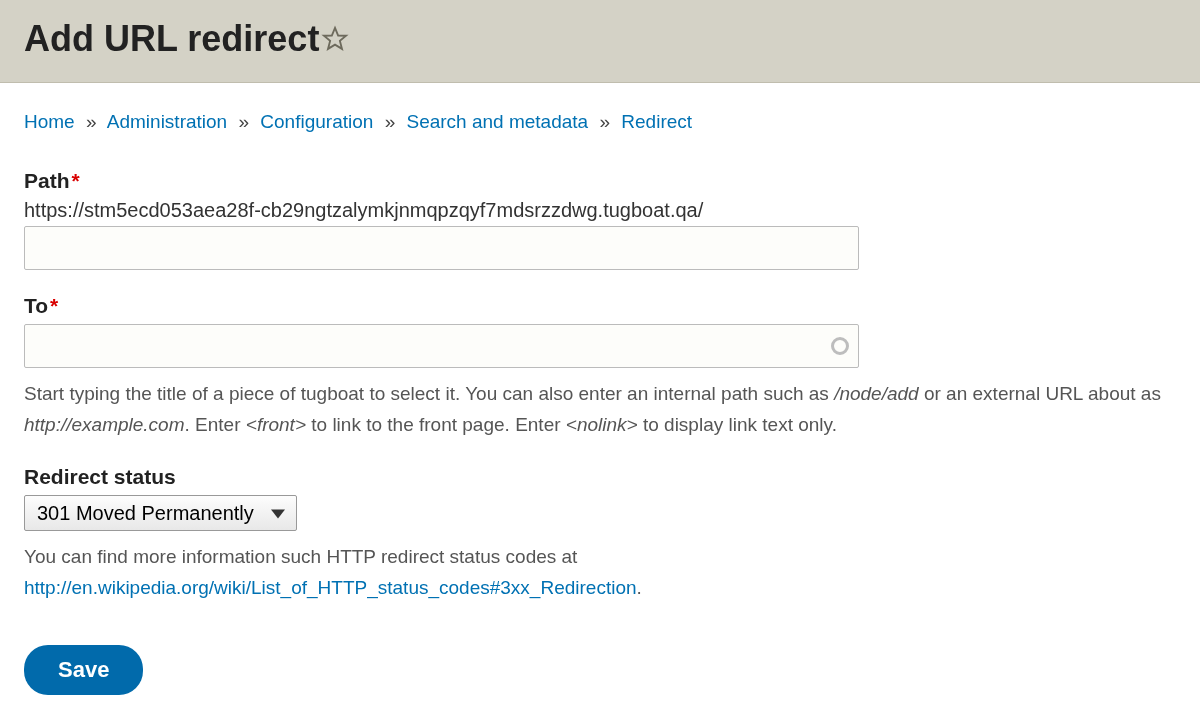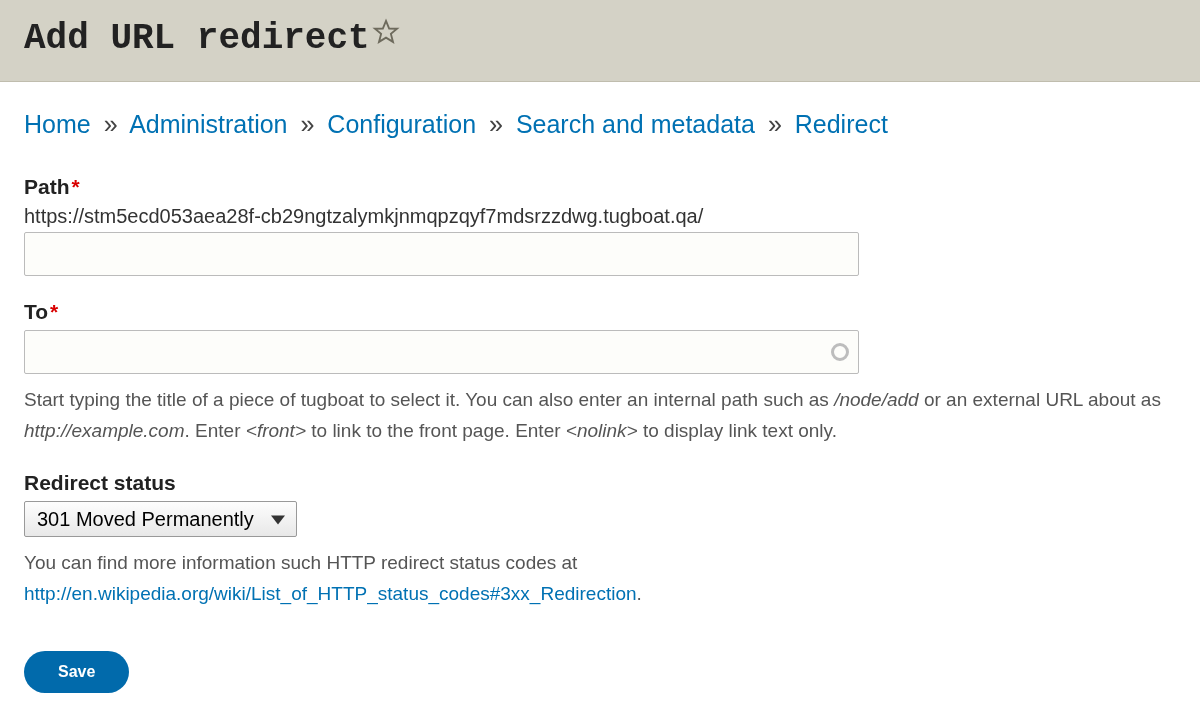--- a/index.html
+++ b/index.html
@@ -10,40 +10,40 @@
     color: #333;
     background: #fff;
   }
   .page-header {
     background: #d4d2c6;
     padding: 18px 24px 22px 24px;
     border-bottom: 1px solid #c0bdae;
   }
   .page-title-wrap {
     display: flex;
+    align-items: center;
     gap: 2px;
-    font-family: Liberation Mono, monospace;
   }
   .page-title {
     margin: 0;
     font-size: 36px;
     font-weight: 700;
     color: #222;
   }
   .star-icon {
     color: #6d6a5c;
     display: inline-flex;
     cursor: pointer;
   }
   .star-icon svg { width: 28px; height: 28px; }
   .content {
     padding: 28px 24px 40px 24px;
   }
   .breadcrumb {
-    font-size: 25px;
+    font-size: 19px;
     margin-bottom: 36px;
   }
   .breadcrumb a {
     color: #0071b3;
     text-decoration: none;
   }
   .sep { color: #444; margin: 0 6px; }
   .form-item { margin-bottom: 24px; }
   .form-label {
     font-weight: 700;
@@ -114,21 +114,21 @@
   }
   .desc-link {
     color: #0071b3;
     text-decoration: none;
   }
   .save-button {
     background: #016aab;
     color: #fff;
     border: none;
     border-radius: 24px;
-    font-size: 16px;
+    font-size: 22px;
     font-weight: 700;
     padding: 12px 34px;
     cursor: pointer;
     margin-top: 18px;
   }
 </style>
 </head>
 <body>
 
 <div class="page-header">

